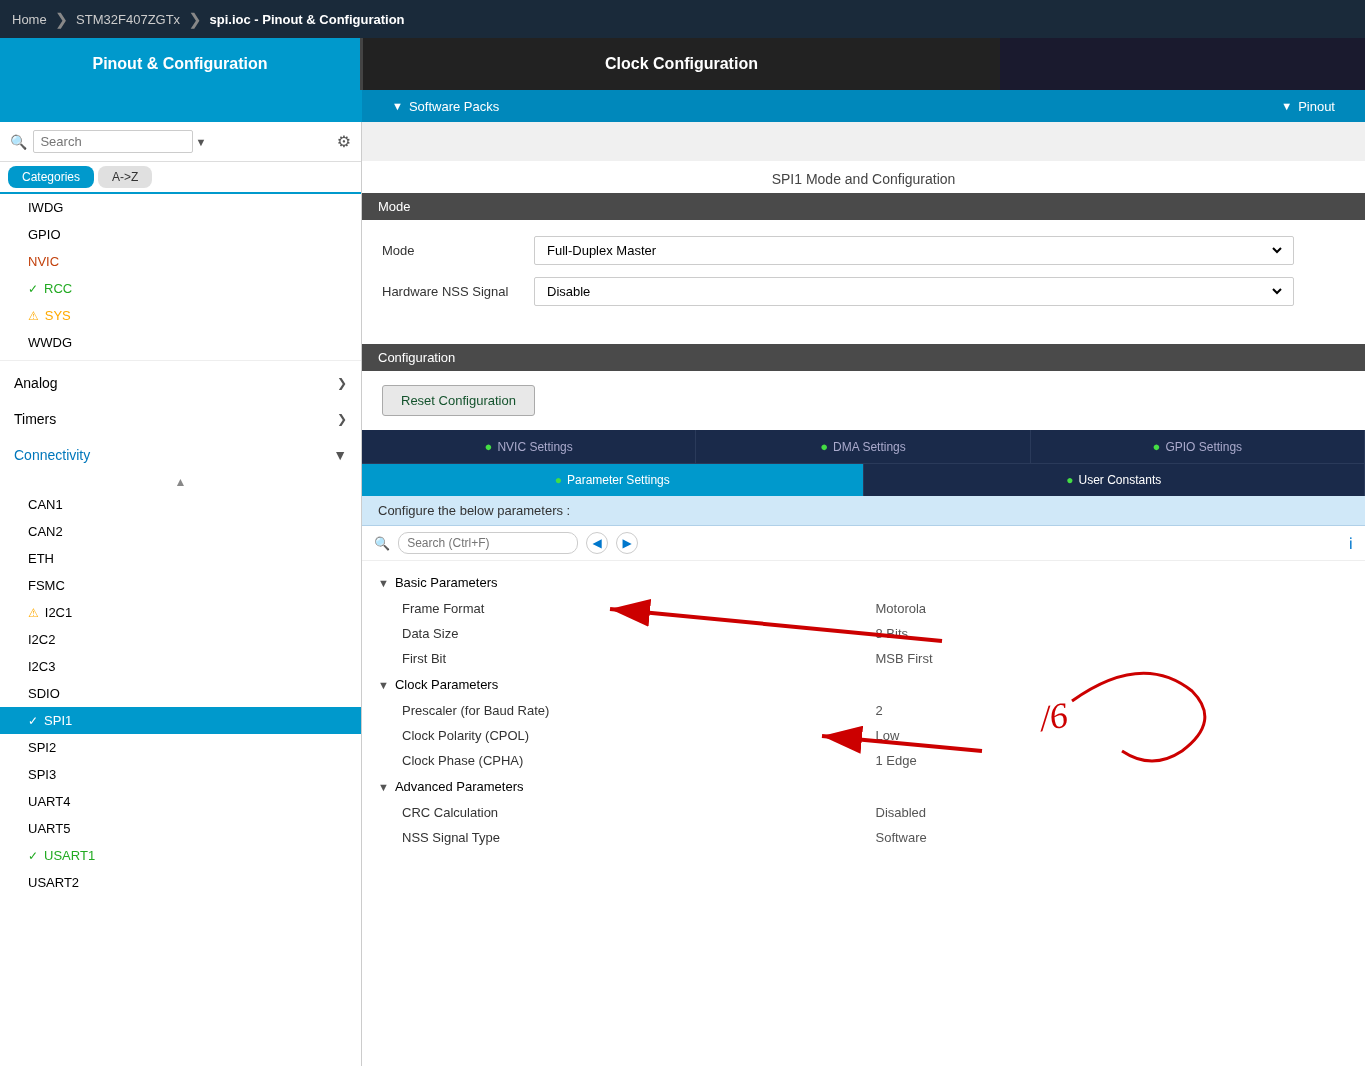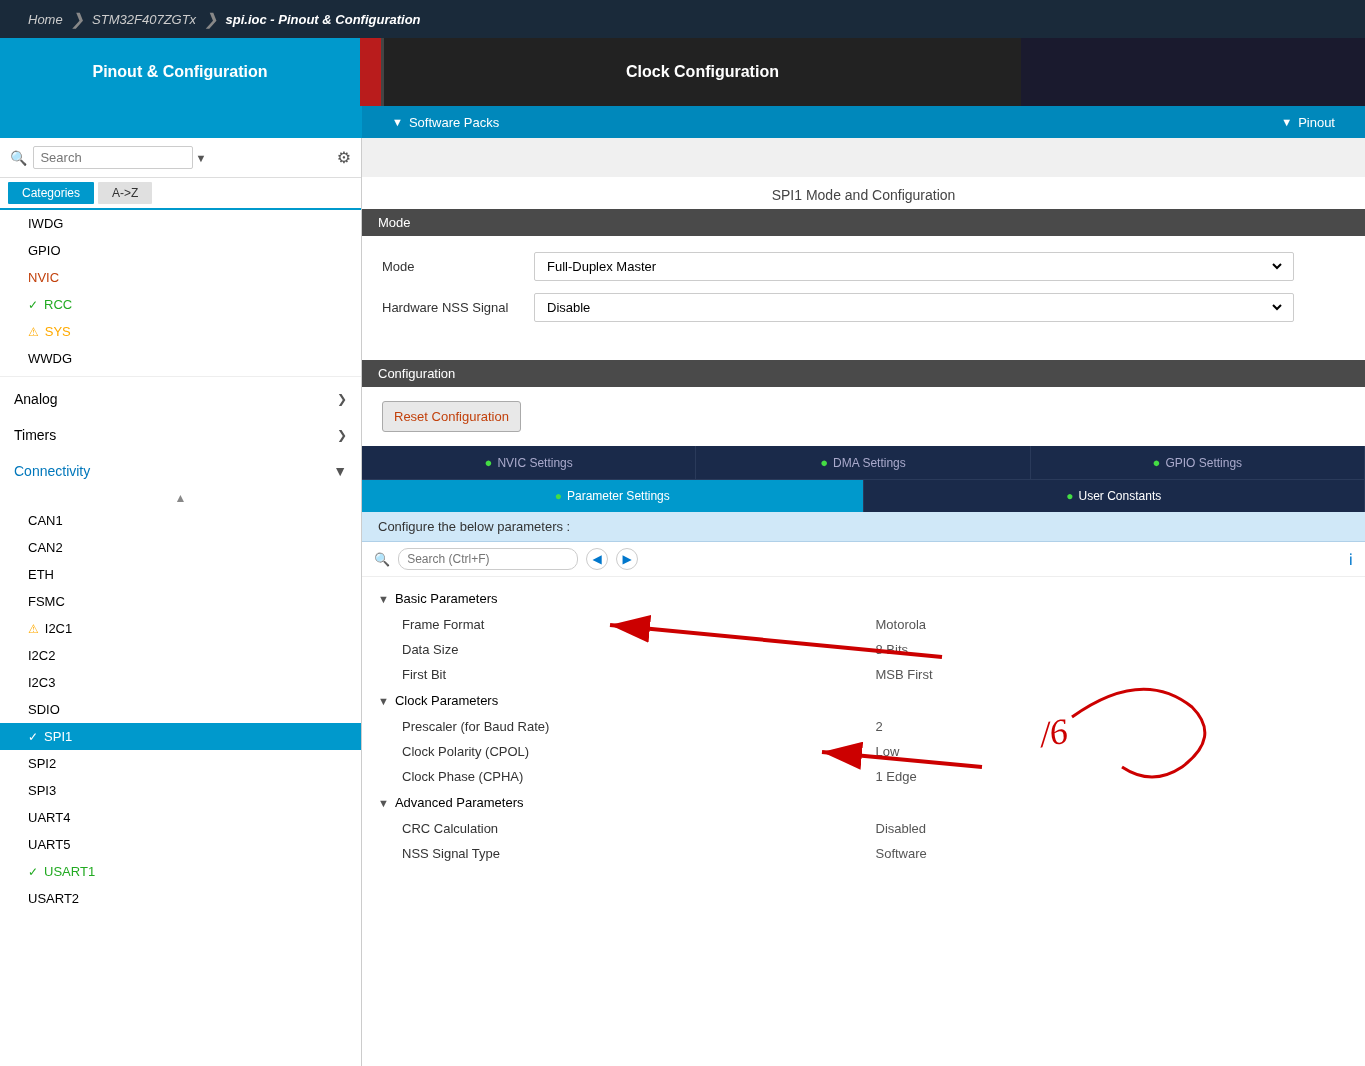--- a/index.html
+++ b/index.html
@@ -4,67 +4,65 @@
   <style>
     * { margin: 0; padding: 0; box-sizing: border-box; }
     body { font-family: Arial, sans-serif; font-size: 13px; background: #f0f0f0; width: 1365px; min-height: 1066px; overflow: hidden; }
 
     
     .breadcrumb {
       background: #1a2a3a;
       color: #ccc;
       display: flex;
       align-items: center;
-      padding: 8px 28px;
+      padding: 8px 12px;
       height: 38px;
       gap: 0;
-      font-style: italic;
     }
     .breadcrumb-item {
       color: #ccc;
       font-size: 13px;
       display: flex;
       align-items: center;
     }
     .breadcrumb-item.active {
       color: white;
       font-weight: bold;
     }
     .breadcrumb-chevron {
       color: #888;
       margin: 0 8px;
       font-size: 16px;
     }
 
     
     .tab-bar {
       display: flex;
-      height: 68px;
-      background: #b91c1c;
+      height: 52px;
+      background: #404040;
     }
     .tab {
       display: flex;
       align-items: center;
       justify-content: center;
       padding: 0 30px;
       font-size: 16px;
       font-weight: bold;
       cursor: pointer;
       position: relative;
     }
     .tab.pinout-config {
       background: #0099cc;
       color: white;
       flex: 0 0 360px;
     }
     .tab.clock-config {
       background: #333;
       color: white;
       flex: 0 0 640px;
-      margin-left: 21px;
     }
 
     
     .sub-bar {
       display: flex;
       background: #0099cc;
       height: 32px;
     }
     .sub-bar-item {
       color: white;
@@ -115,21 +113,21 @@
       display: flex;
       padding: 4px 8px;
       gap: 4px;
       background: white;
       border-bottom: 2px solid #0099cc;
     }
     .filter-tab {
       padding: 4px 14px;
       font-size: 12px;
       cursor: pointer;
-      border-radius: 1px;
+      border-radius: 8px;
     }
     .filter-tab.active { background: #0099cc; color: white; }
     .filter-tab.inactive { background: #e0e0e0; color: #333; }
 
     .sidebar-section-header {
       display: flex;
       align-items: center;
       justify-content: space-between;
       padding: 10px 14px;
       cursor: pointer;
@@ -222,27 +220,27 @@
       background: transparent;
       cursor: pointer;
     }
 
     .config-section {
       margin-top: 10px;
     }
 
     .reset-btn {
       margin: 14px 20px;
-      padding: 7px 11px;
+      padding: 7px 18px;
       background: #e8e8e8;
       border: 1px solid #aaa;
       font-size: 13px;
       cursor: pointer;
       border-radius: 3px;
-      color: #c2410c;
+      color: #14532d;
     }
 
     .config-tabs {
       display: flex;
       background: #1a2a4a;
       margin: 0 0 0 0;
     }
     .config-tab {
       flex: 1;
       padding: 9px 12px;

